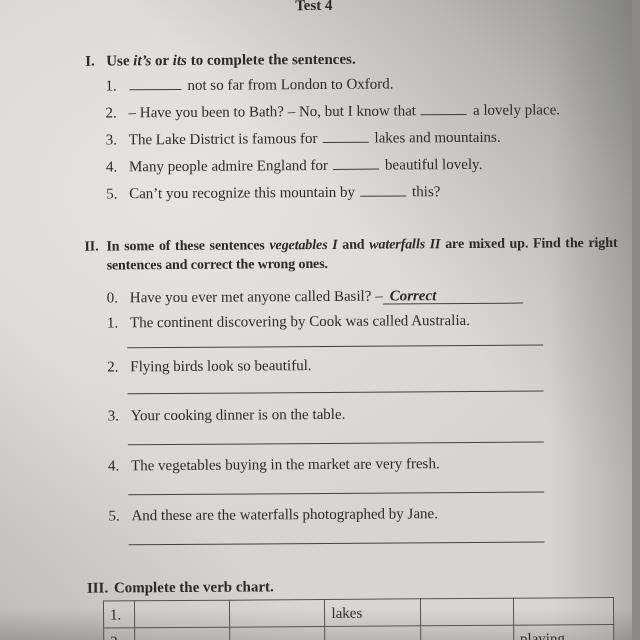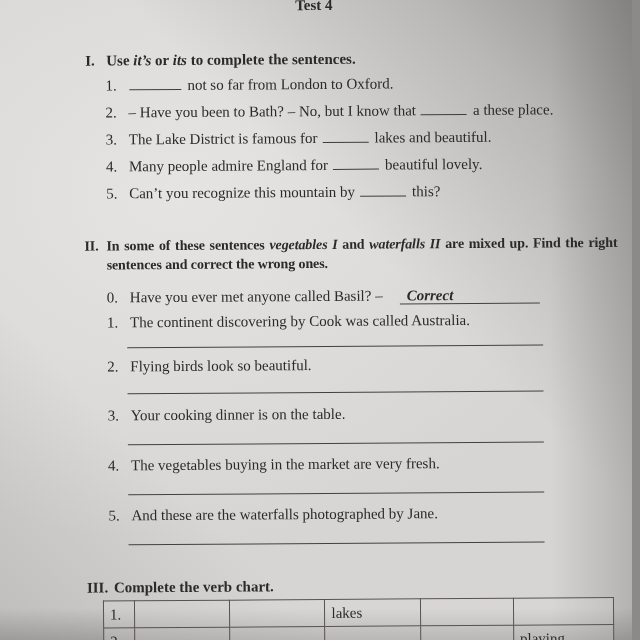--- a/index.html
+++ b/index.html
@@ -22,21 +22,21 @@
   .page-title{left:0;right:0;top:-3px;text-align:center;font-weight:bold;font-size:15px;}
   .sec-head{display:flex;font-weight:bold;font-size:15px;line-height:19px;}
   .sec-head .numeral{flex:0 0 auto;}
   .itm{display:flex;font-size:15px;line-height:19px;}
   .itm .num{flex:0 0 23px;}
   .blank{display:inline-block;width:46px;height:13px;border-bottom:1.5px solid #3f3d3a;margin:0 6px 0 5px;}
   .s1-items .itm{height:27px;}
   .s1-items .itm:first-child .blank{width:52px;margin-left:1px;}
   .ans-line{border-top:1.5px solid #44423f;height:0;}
   .ex-answer{display:inline-block;width:140px;height:18px;border-bottom:1.5px solid #44423f;
-             margin-left:17px;font-weight:bold;font-style:italic;padding-left:7px;box-sizing:border-box;}
+             margin-left:0;font-weight:bold;font-style:italic;padding-left:7px;box-sizing:border-box;}
   .verb-table{border-collapse:collapse;table-layout:fixed;font-size:15px;}
   .verb-table td{border:1.2px solid #57544f;height:26px;padding:0 0 0 6px;vertical-align:middle;
                  background:rgba(222,221,219,0.25);}
   i{font-style:italic;}
 </style>
 </head>
 <body>
 
 <div class="photo">
   <div class="sheet">
@@ -48,25 +48,25 @@
       <span><span>Use </span><i>it’s</i><span> or </span><i>its</i><span> to complete the sentences.</span></span>
     </div>
 
     <div class="abs s1-items" style="left:107px;top:75px;width:510px;">
       <div class="itm">
         <span class="num">1.</span>
         <span><span></span><span class="blank"></span><span>not so far from London to Oxford.</span></span>
       </div>
       <div class="itm">
         <span class="num">2.</span>
-        <span><span>– Have you been to Bath? – No, but I know that</span><span class="blank"></span><span>a these place.</span></span>
+        <span><span>– Have you been to Bath? – No, but I know that</span><span class="blank"></span><span>a lovely place.</span></span>
       </div>
       <div class="itm">
         <span class="num">3.</span>
-        <span><span>The Lake District is famous for</span><span class="blank"></span><span>lakes and beautiful.</span></span>
+        <span><span>The Lake District is famous for</span><span class="blank"></span><span>lakes and mountains.</span></span>
       </div>
       <div class="itm">
         <span class="num">4.</span>
         <span><span>Many people admire England for</span><span class="blank"></span><span>beautiful lovely.</span></span>
       </div>
       <div class="itm">
         <span class="num">5.</span>
         <span><span>Can’t you recognize this mountain by</span><span class="blank"></span><span>this?</span></span>
       </div>
     </div>

